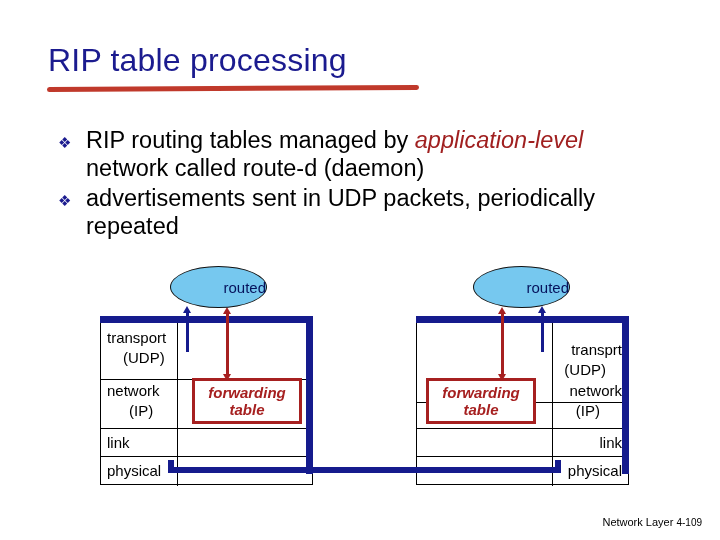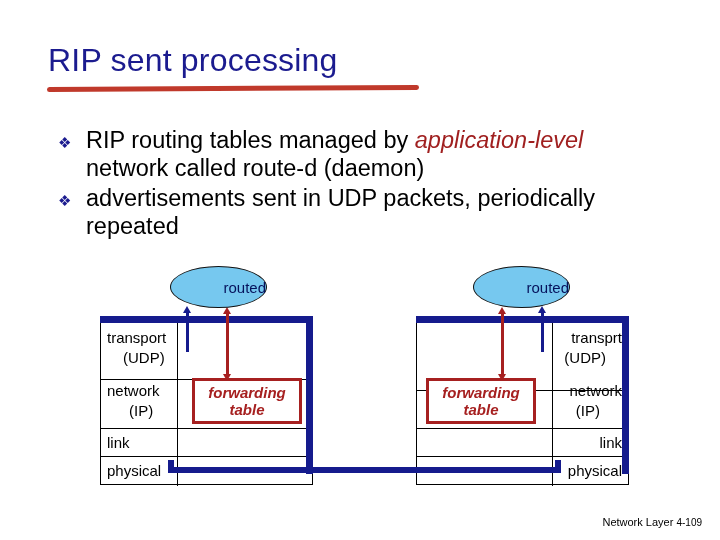--- a/index.html
+++ b/index.html
@@ -163,21 +163,21 @@
     bottom: 12px;
     font-size: 11px;
     color: #000000;
     white-space: nowrap;
   }
   #footer .page-no { font-size: 10px; }
 </style>
 </head>
 <body>
 
-<div id="slide-title">RIP sent processing</div>
+<div id="slide-title">RIP table processing</div>
 <div id="title-underline"></div>
 
 <div id="bullet-list">
 
   <div class="bullet-row">
     <span class="bullet-glyph">❖</span>
     <span>RIP routing tables managed by </span><span class="em-red">application-level</span><span> network called route-d (daemon)</span>
   </div>
 
   <div class="bullet-row">
@@ -228,21 +228,21 @@
 
     <div class="routed-ellipse" style="left:170px; top:266px; width:95px; height:40px;">
       <span>routed</span>
     </div>
 
   </div>
 
   <div class="stack">
 
     <div class="proto-table" style="left:416px; top:322px; width:213px; height:163px;">
-      <div class="proto-row" style="top:0px; height:68px;">
+      <div class="proto-row" style="top:12px; height:68px;">
         <div class="proto-label align-right" style="top:6px;">transprt</div>
         <div class="proto-label align-right" style="top:26px; right:22px;">(UDP)</div>
       </div>
       <div class="proto-row" style="top:53px; height:53px;">
         <div class="proto-label align-right" style="top:6px;">network</div>
         <div class="proto-label align-right" style="top:26px; right:28px;">(IP)</div>
       </div>
       <div class="proto-row" style="top:106px; height:28px;">
         <div class="proto-label align-right" style="top:5px;">link</div>
       </div>

